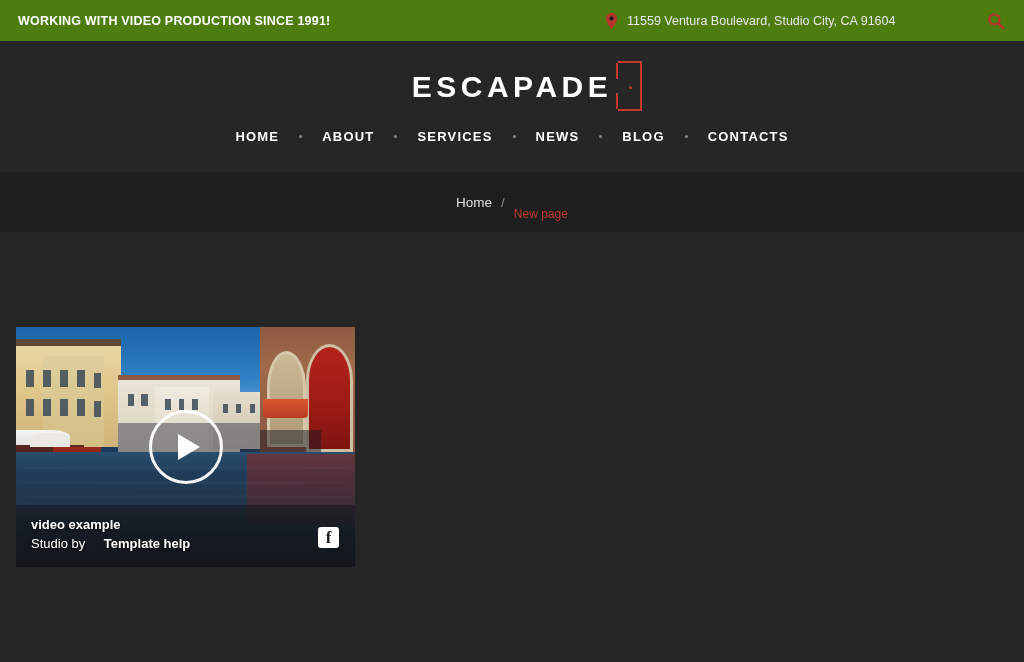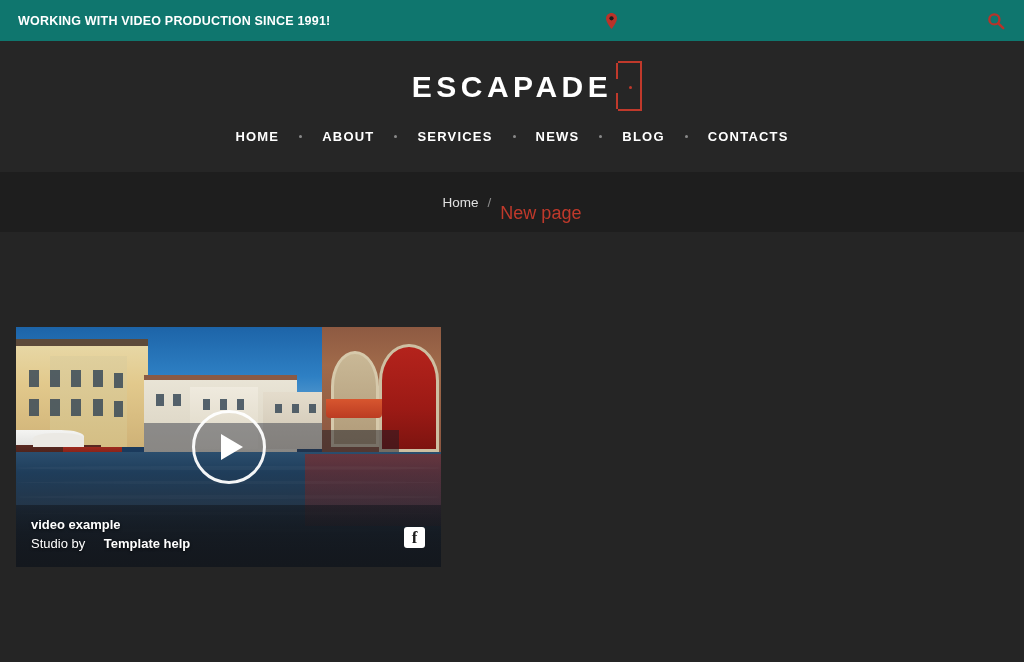--- a/index.html
+++ b/index.html
@@ -6,21 +6,21 @@
   html, body {
     width:1024px; height:662px;
     background:#252525;
     font-family:"Liberation Sans", sans-serif;
     overflow:hidden;
   }
 
   
   .topbar{
     height:41px; width:100%;
-    background:#0f766e;
+    background:#4d7c0f;
     display:flex; align-items:center;
     position:relative;
   }
   .topbar-tagline{
     position:absolute; left:18px; top:50%; transform:translateY(-50%);
     color:#ffffff; font-size:12.5px; font-weight:bold;
     letter-spacing:0.2px; white-space:nowrap;
   }
   .topbar-address{
     position:absolute; left:605px; top:50%; transform:translateY(-50%);
@@ -86,32 +86,32 @@
   }
 
   
   .breadcrumb-band{
     width:100%; height:60px; background:#1e1e1e;
     display:flex; align-items:center; justify-content:center;
   }
   .breadcrumb{ display:flex; align-items:center; gap:9px; }
   .bc-home{ color:#e0e0e0; font-size:13.5px; cursor:pointer; }
   .bc-slash{ color:#8d8d8d; font-size:13.5px; }
-  .bc-current{ color:#c0392b; font-size:18px;margin-top:23px; }
+  .bc-current{ color:#c0392b; font-size:12px;margin-top:23px; }
 
   
   .main{
     width:100%; height:430px; background:#252525;
     position:relative;
   }
 
   
   .video-card{
     position:absolute; left:16px; top:95px;
-    width:425px; height:240px;
+    width:339px; height:240px;
     overflow:hidden; cursor:pointer;
   }
   .vc-scene{ position:absolute; inset:0; overflow:hidden; background:#1b3a5c; }
 
   
   .sky{
     position:absolute; left:0; top:0; width:100%; height:46%;
     background:linear-gradient(180deg,#1d64a8 0%,#2e80c4 45%,#6fa9d4 85%,#9ec3de 100%);
   }
   
@@ -266,20 +266,21 @@
 <div class="topbar">
   <div class="topbar-tagline">WORKING WITH VIDEO PRODUCTION SINCE 1991!</div>
 
   <div class="topbar-address">
     <span class="pin-icon">
       <svg viewBox="0 0 13 16" width="13" height="16" aria-hidden="true">
         <path d="M6.5 0C3.5 0 1 2.4 1 5.4c0 4 5.5 10.6 5.5 10.6S12 9.4 12 5.4C12 2.4 9.5 0 6.5 0z" fill="#b8332a"></path>
         <circle cx="6.5" cy="5.3" r="2.1" fill="#1c1c1c"></circle>
       </svg>
     </span>
+    <span class="topbar-address-text">11559 Ventura Boulevard, Studio City, CA 91604</span>
   </div>
 
   <div class="topbar-search">
     <svg viewBox="0 0 20 20" width="18" height="18" aria-hidden="true">
       <circle cx="8.2" cy="8.2" r="5.6" fill="none" stroke="#b8332a" stroke-width="2.6"></circle>
       <line x1="12.6" y1="12.6" x2="18" y2="18" stroke="#b8332a" stroke-width="2.8" stroke-linecap="round"></line>
     </svg>
   </div>
 </div>
 

